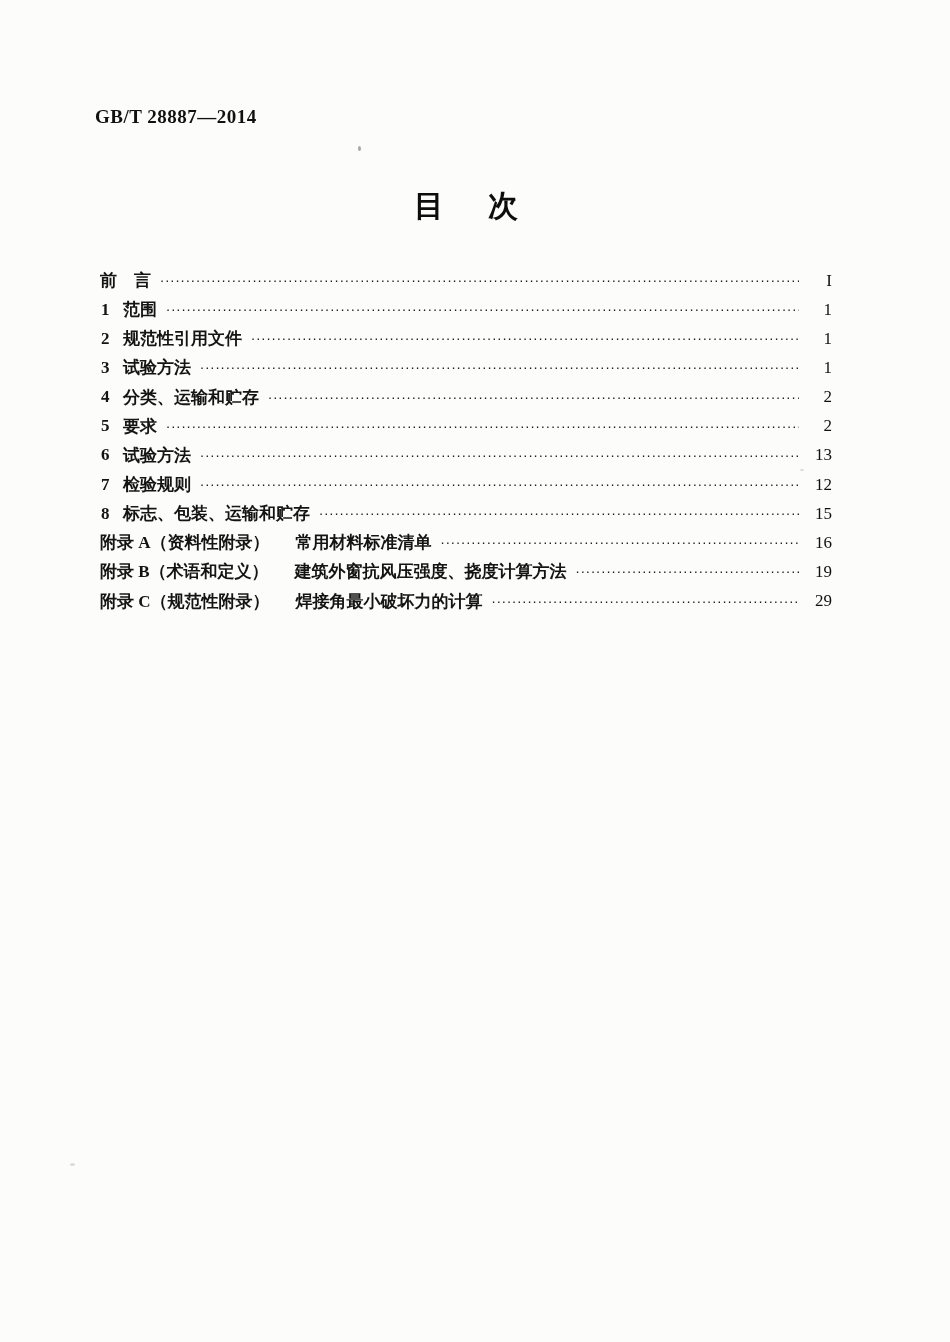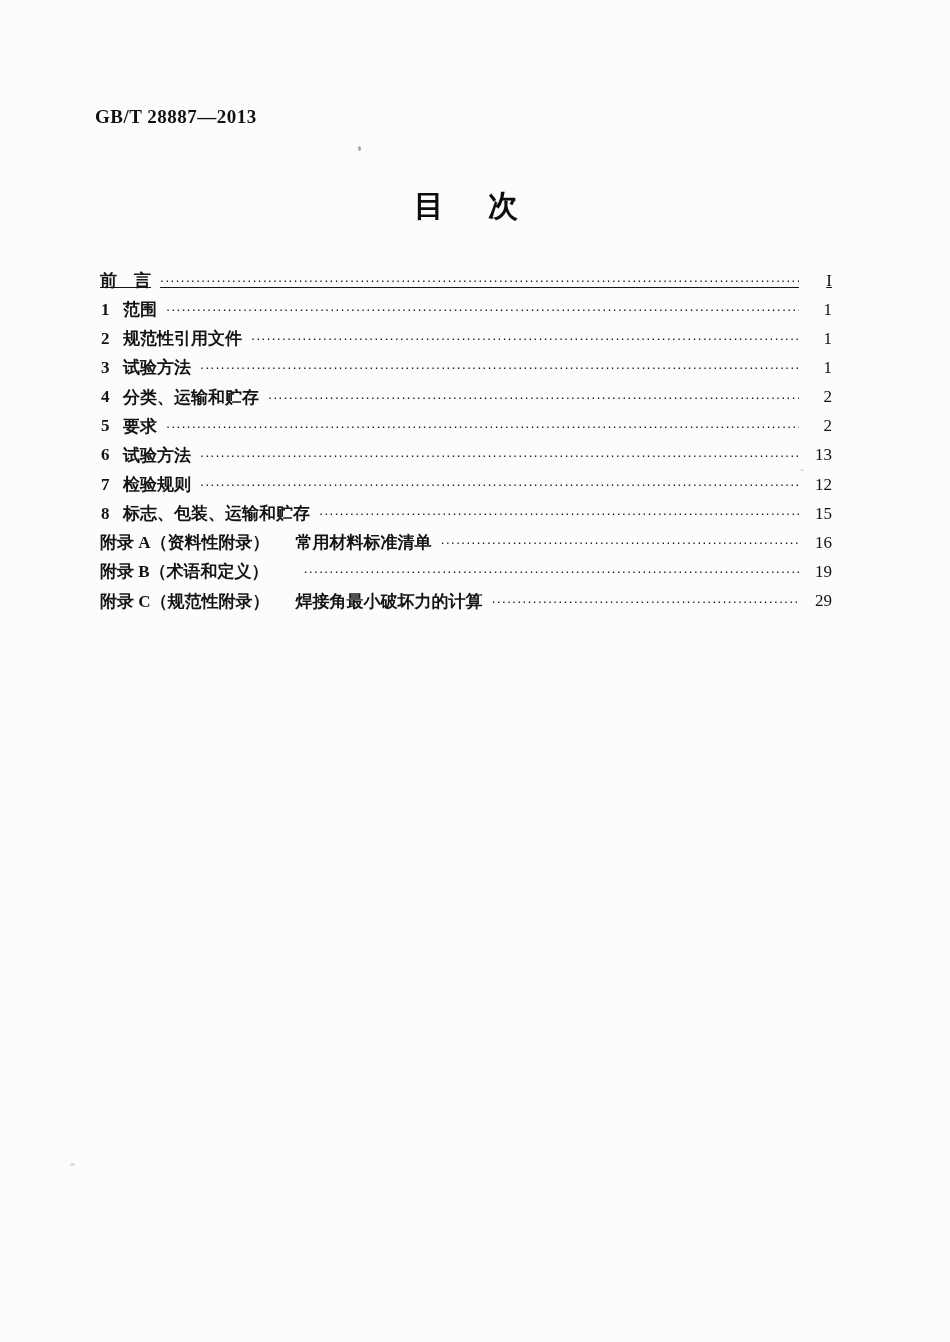--- a/index.html
+++ b/index.html
@@ -45,21 +45,21 @@
   }
   .toc-row {
     display: flex;
     align-items: center;
     height: 29.15px;
     font-size: 17px;
     font-weight: 600;
     color: #141414;
     white-space: nowrap;
   }
-  .kind-preface  { padding-left: 10px; text-decoration: underline; }
+  .kind-preface  { padding-left: 10px; }
   .kind-chapter  { padding-left: 11px; }
   .kind-appendix { padding-left: 10px; }
   .toc-num {
     display: inline-block;
     min-width: 22px;
     font-weight: 600;
   }
   .toc-prefix { margin-right: 26px; }
   .toc-dots {
     flex: 1;
@@ -87,21 +87,21 @@
   }
   .artifact.a1 { left: 358px; top: 146px; width: 3px; height: 5px; opacity: 0.75; }
   .artifact.a2 { left: 800px; top: 469px; width: 4px; height: 2px; opacity: 0.30; }
   .artifact.a3 { left: 70px;  top: 1163px; width: 5px; height: 3px; opacity: 0.28; }
 </style>
 </head>
 <body>
 
 <div class="page">
 
-  <div class="doc-code">GB/T 28887—2013</div>
+  <div class="doc-code">GB/T 28887—2014</div>
 
   <div class="title">
     <span>目</span>
     <span>次</span>
   </div>
 
   <div class="toc">
       <div class="toc-row kind-preface">
         <span class="toc-label">前　言</span>
         <span class="toc-dots">········································································································································································································</span>
@@ -156,20 +156,21 @@
         <span class="toc-page">15</span>
       </div>
       <div class="toc-row kind-appendix">
         <span class="toc-prefix">附录 A（资料性附录）</span>
         <span class="toc-label">常用材料标准清单</span>
         <span class="toc-dots">········································································································································································································</span>
         <span class="toc-page">16</span>
       </div>
       <div class="toc-row kind-appendix">
         <span class="toc-prefix">附录 B（术语和定义）</span>
+        <span class="toc-label">建筑外窗抗风压强度、挠度计算方法</span>
         <span class="toc-dots">········································································································································································································</span>
         <span class="toc-page">19</span>
       </div>
       <div class="toc-row kind-appendix">
         <span class="toc-prefix">附录 C（规范性附录）</span>
         <span class="toc-label">焊接角最小破坏力的计算</span>
         <span class="toc-dots">········································································································································································································</span>
         <span class="toc-page">29</span>
       </div>
     </div>

